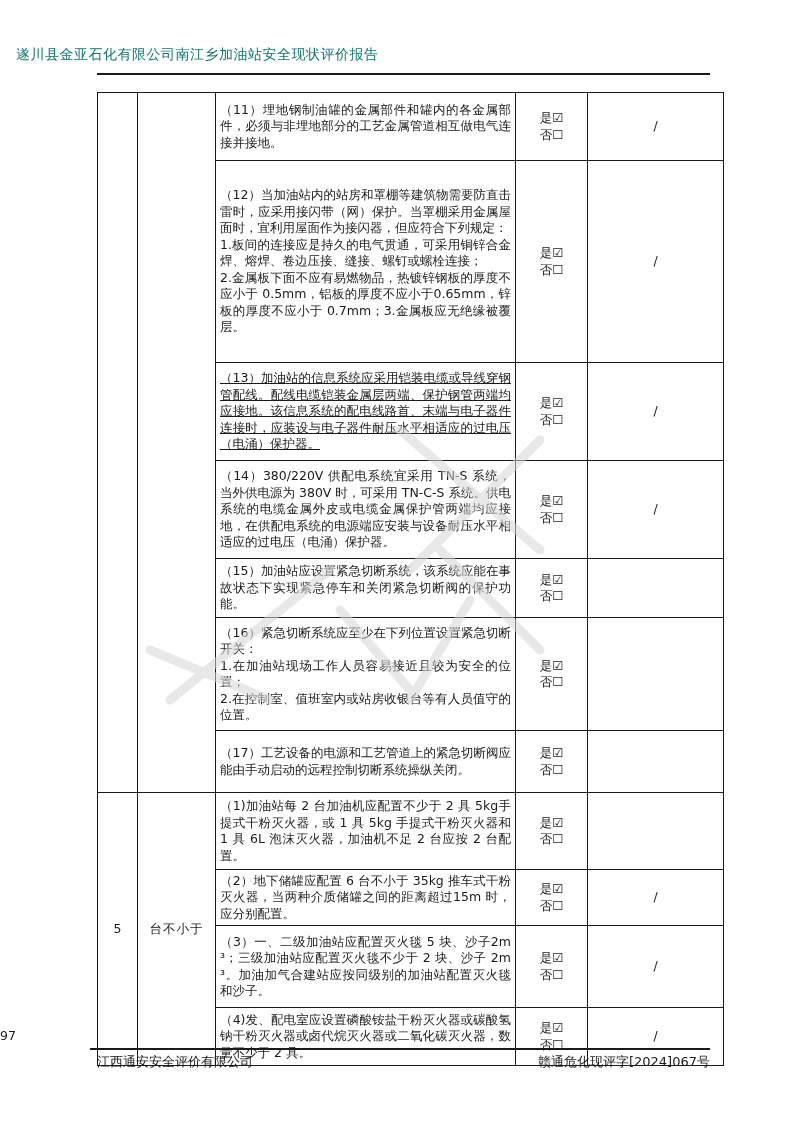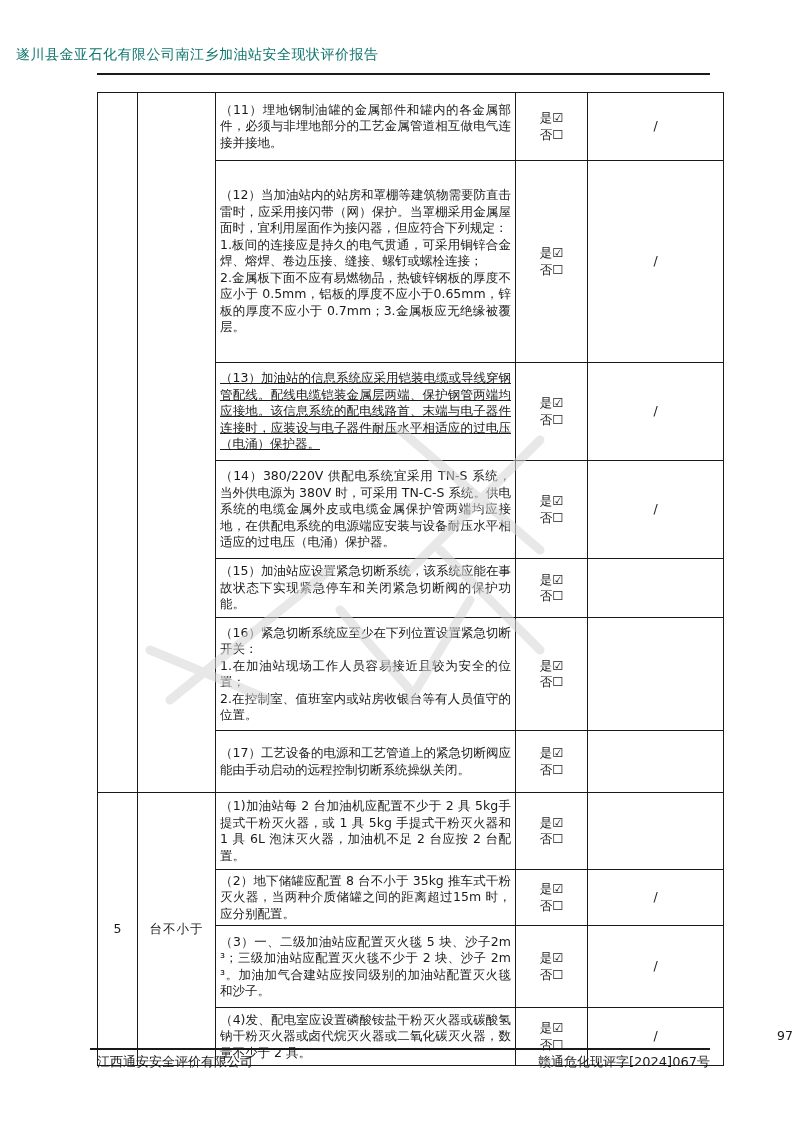--- a/index.html
+++ b/index.html
@@ -31,21 +31,21 @@
     word-break:break-all;
   }
   td.seq{text-align:center;width:40px;}
   td.cat{text-align:center;width:78px;letter-spacing:1px;}
   td.content{width:300px;text-align:justify;vertical-align:middle;}
   td.check{width:72px;text-align:center;font-size:13px;line-height:1.5;}
   td.check div{white-space:nowrap;}
   td.remark{width:136px;text-align:center;font-size:13px;}
   .page-number{
     position:absolute;top:1028px;left:0;width:100%;
-    text-align:right;font-size:12.5px;color:#1a1a1a;
+    text-align:left;font-size:12.5px;color:#1a1a1a;
   }
   .footer-rule{
     position:absolute;top:1048px;left:90px;width:620px;height:2px;background:#1a1a1a;
   }
   .footer{
     position:absolute;top:1053px;left:97px;width:613px;
     font-size:13px;color:#1a1a1a;
     display:flex;justify-content:space-between;
   }
   .watermark{
@@ -132,21 +132,21 @@
           <td class="seq" rowspan="4">5</td>
           <td class="cat" rowspan="4">台不小于</td>
           <td class="content" style="height: 72px;">（1)加油站每 2 台加油机应配置不少于 2 具 5kg手提式干粉灭火器，或 1 具 5kg 手提式干粉灭火器和 1 具 6L 泡沫灭火器，加油机不足 2 台应按 2 台配置。</td>
           <td class="check">
             <div>是☑</div>
             <div>否☐</div>
           </td>
           <td class="remark"></td>
         </tr>
         <tr>
-          <td class="content" style="height: 51px;">（2）地下储罐应配置 8 台不小于 35kg 推车式干粉灭火器，当两种介质储罐之间的距离超过15m 时，应分别配置。</td>
+          <td class="content" style="height: 51px;">（2）地下储罐应配置 6 台不小于 35kg 推车式干粉灭火器，当两种介质储罐之间的距离超过15m 时，应分别配置。</td>
           <td class="check">
             <div>是☑</div>
             <div>否☐</div>
           </td>
           <td class="remark">/</td>
         </tr>
         <tr>
           <td class="content" style="height: 77px;">（3）一、二级加油站应配置灭火毯 5 块、沙子2m³；三级加油站应配置灭火毯不少于 2 块、沙子 2m³。加油加气合建站应按同级别的加油站配置灭火毯和沙子。</td>
           <td class="check">
             <div>是☑</div>

